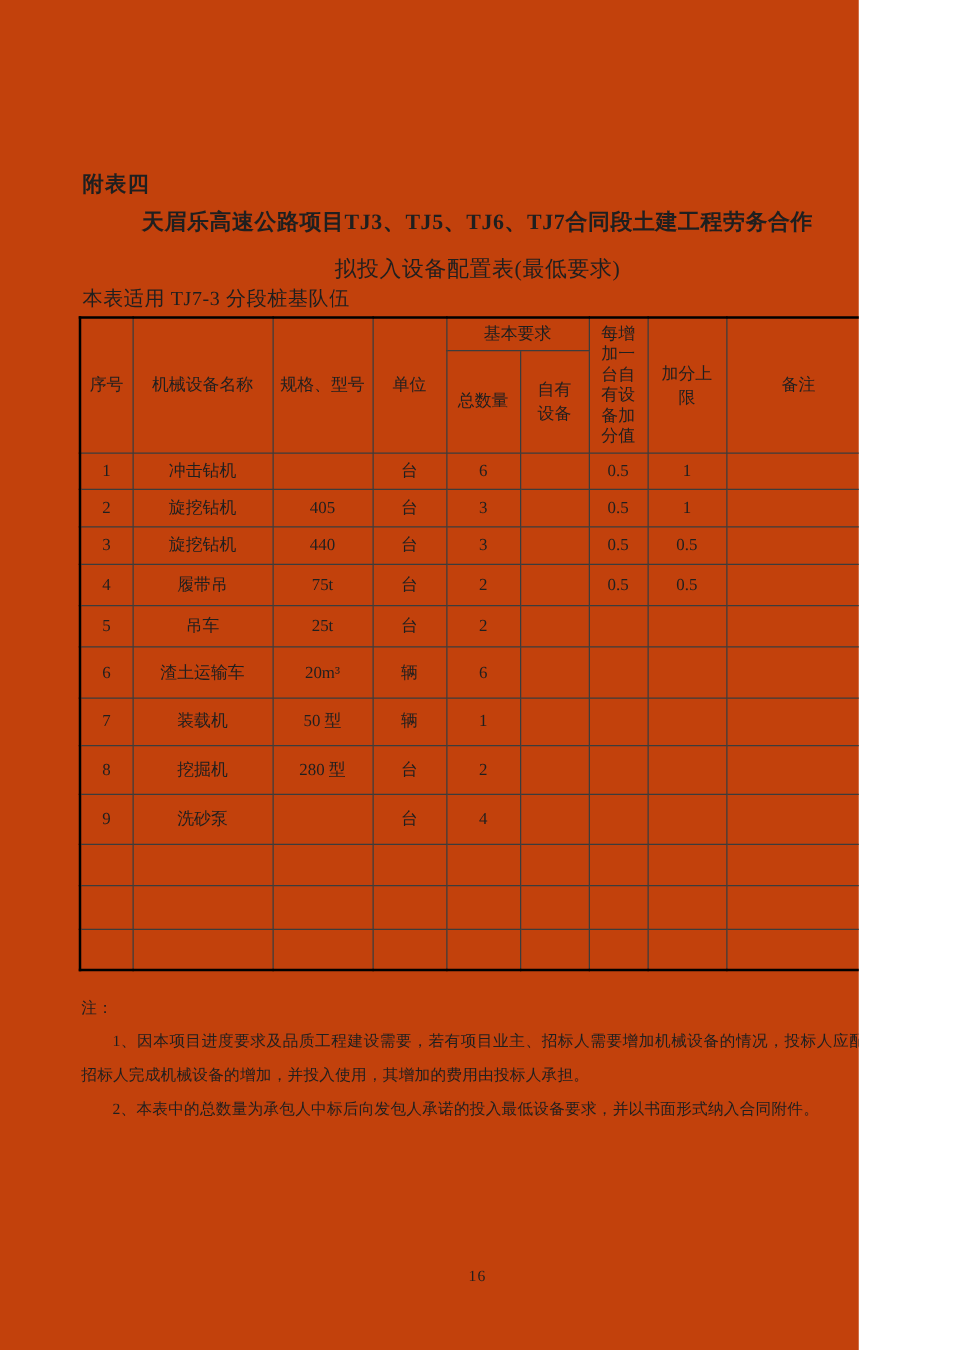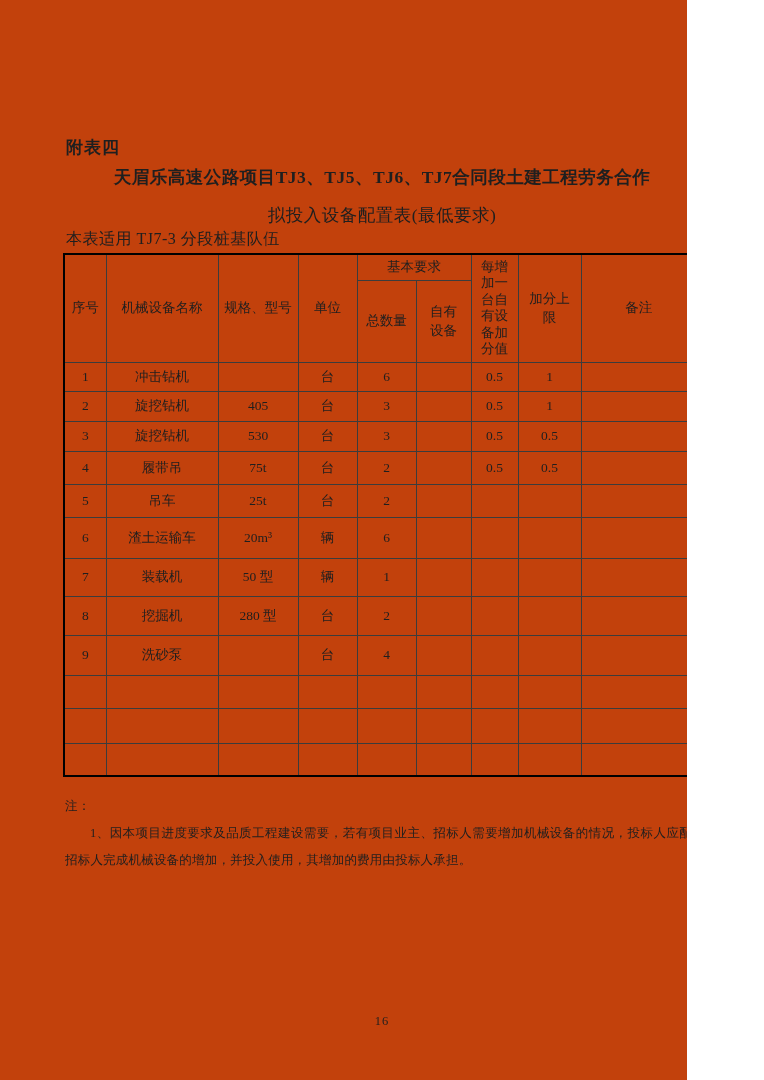--- a/index.html
+++ b/index.html
@@ -161,21 +161,21 @@
           <td>台</td>
           <td>3</td>
           <td></td>
           <td>0.5</td>
           <td>1</td>
           <td></td>
         </tr>
         <tr style="height: 30px;">
           <td>3</td>
           <td>旋挖钻机</td>
-          <td>530</td>
+          <td>440</td>
           <td>台</td>
           <td>3</td>
           <td></td>
           <td>0.5</td>
           <td>0.5</td>
           <td></td>
         </tr>
         <tr style="height: 33px;">
           <td>4</td>
           <td>履带吊</td>
@@ -274,17 +274,18 @@
           <td></td>
           <td></td>
           <td></td>
         </tr>
       </tbody>
   </table>
 
   <div class="notes">
     <p>注：</p>
     <p class="indent">1、因本项目进度要求及品质工程建设需要，若有项目业主、招标人需要增加机械设备的情况，投标人应配合招标人完成机械设备的增加，并投入使用，其增加的费用由投标人承担。</p>
+    <p class="indent">2、本表中的总数量为承包人中标后向发包人承诺的投入最低设备要求，并以书面形式纳入合同附件。</p>
   </div>
 
   <div class="page-number">16</div>
 
 </div>
 
 </body></html>

